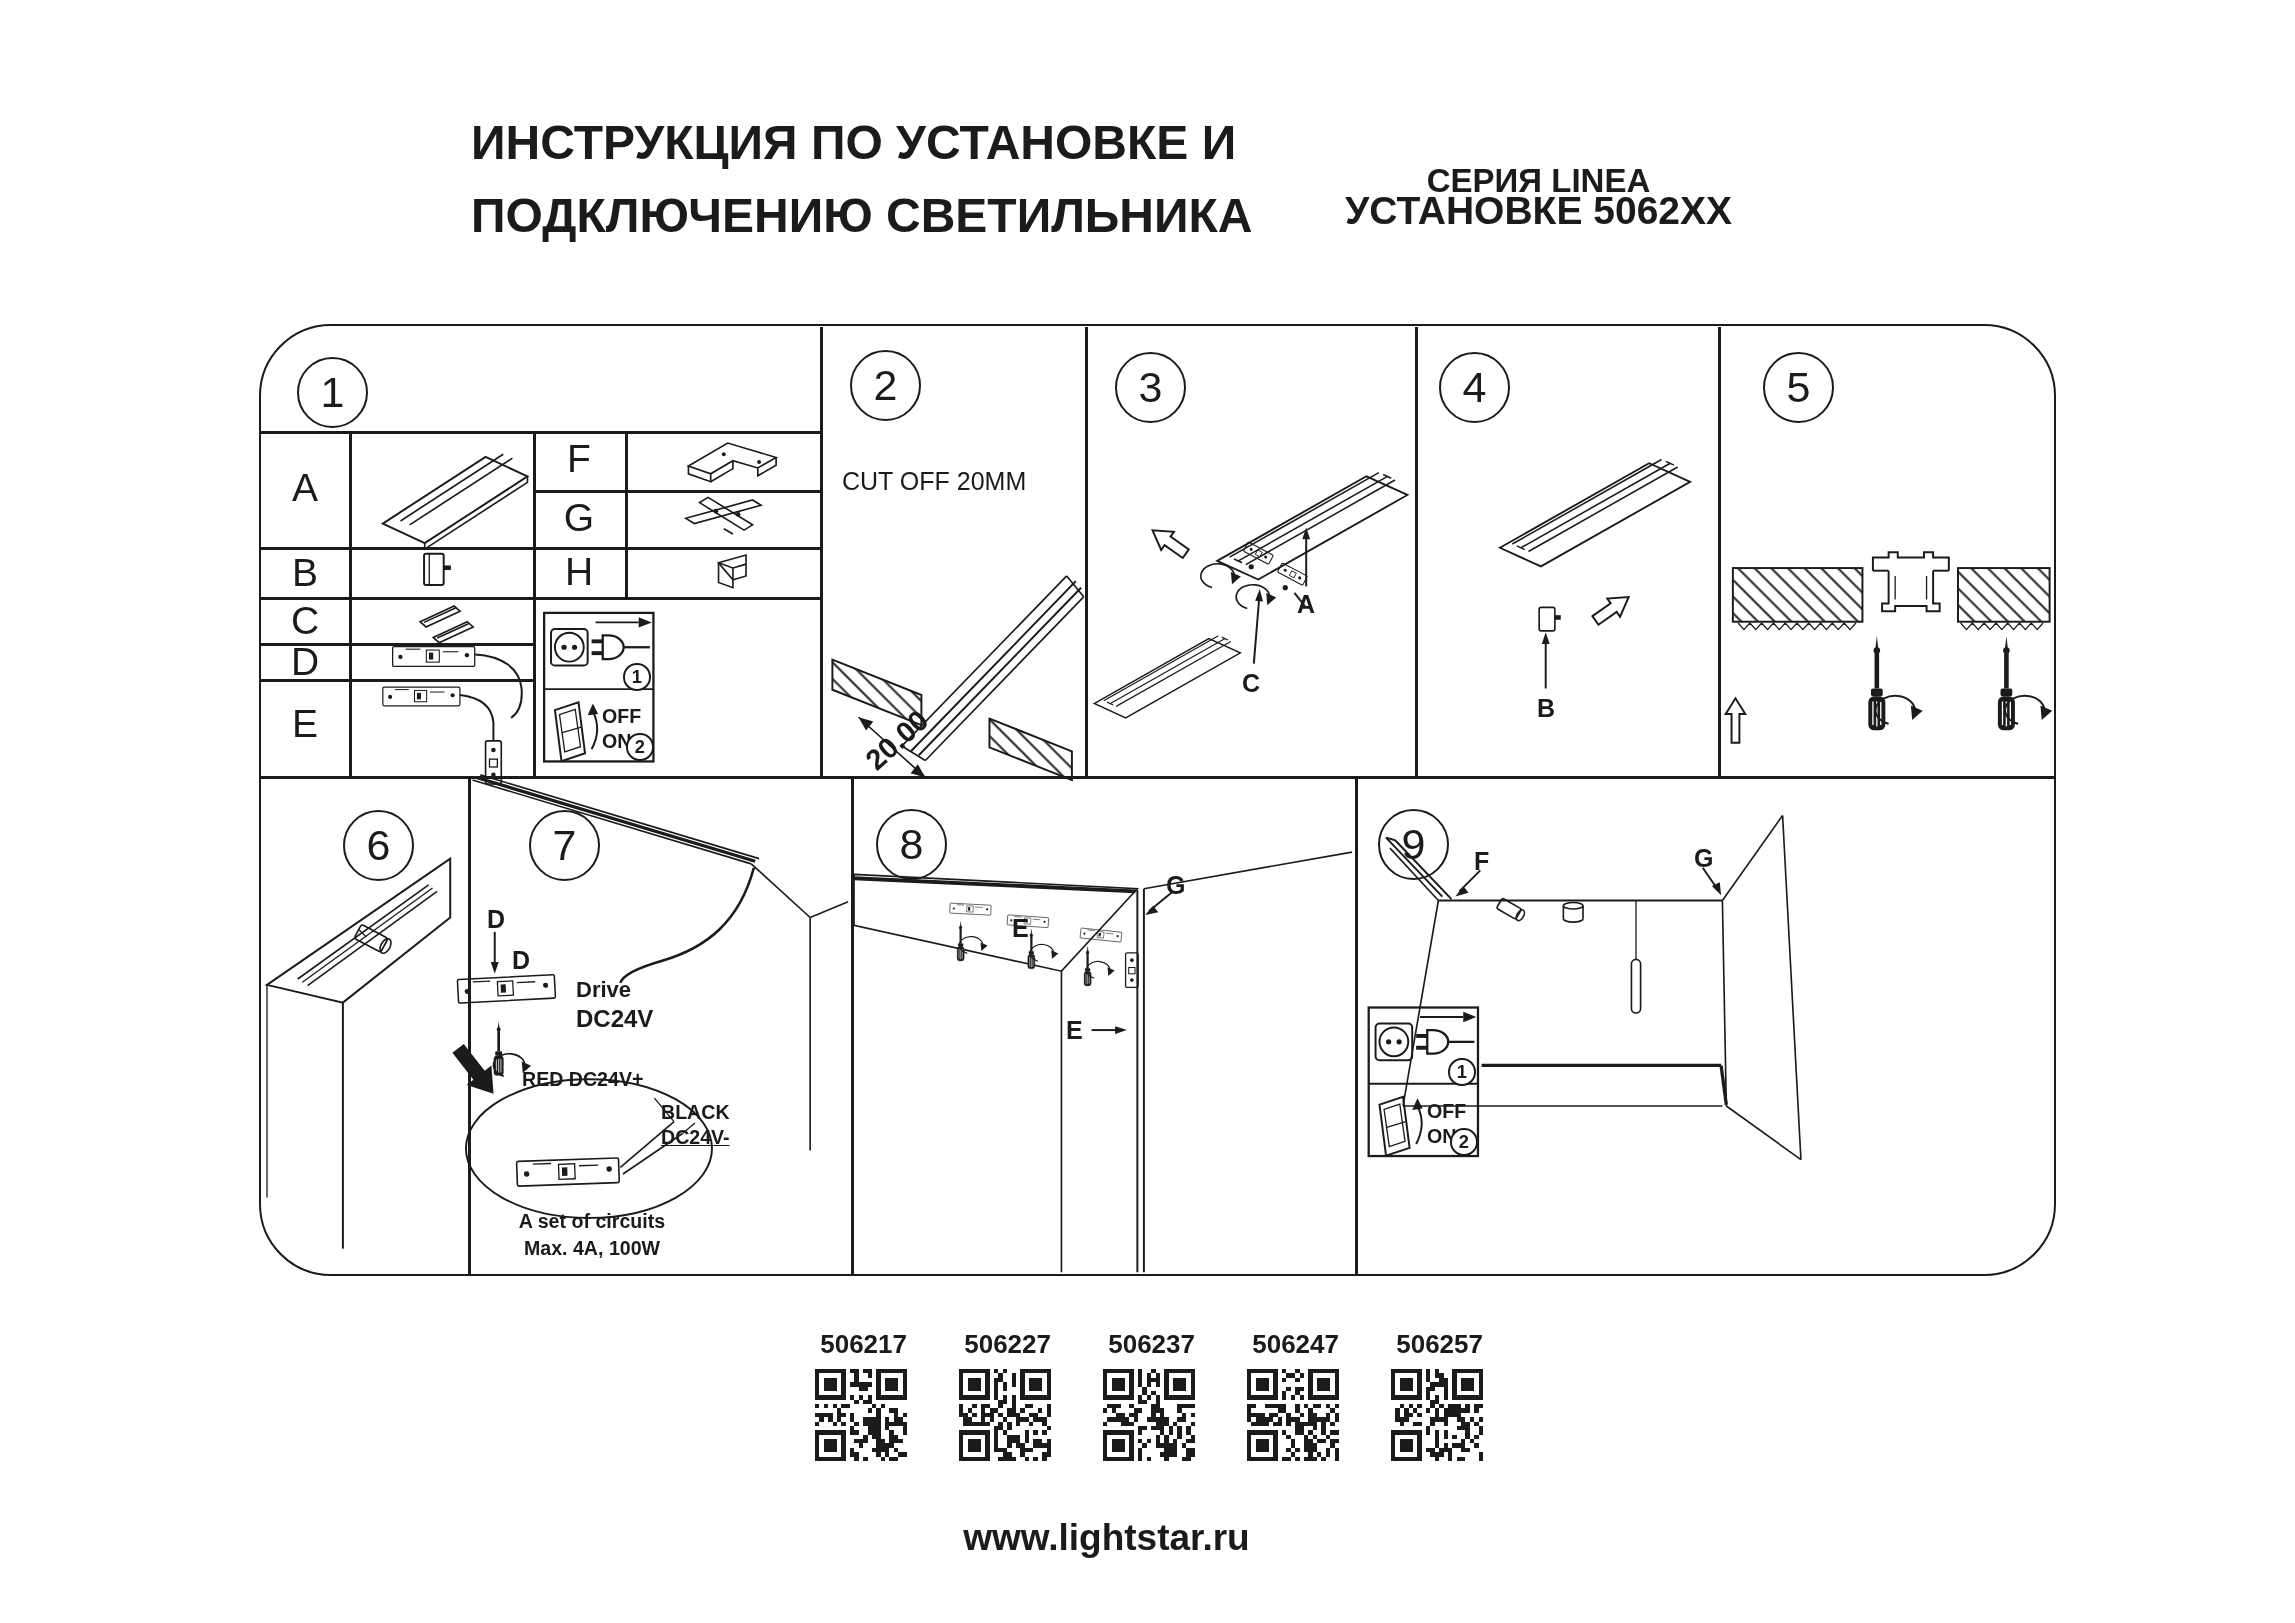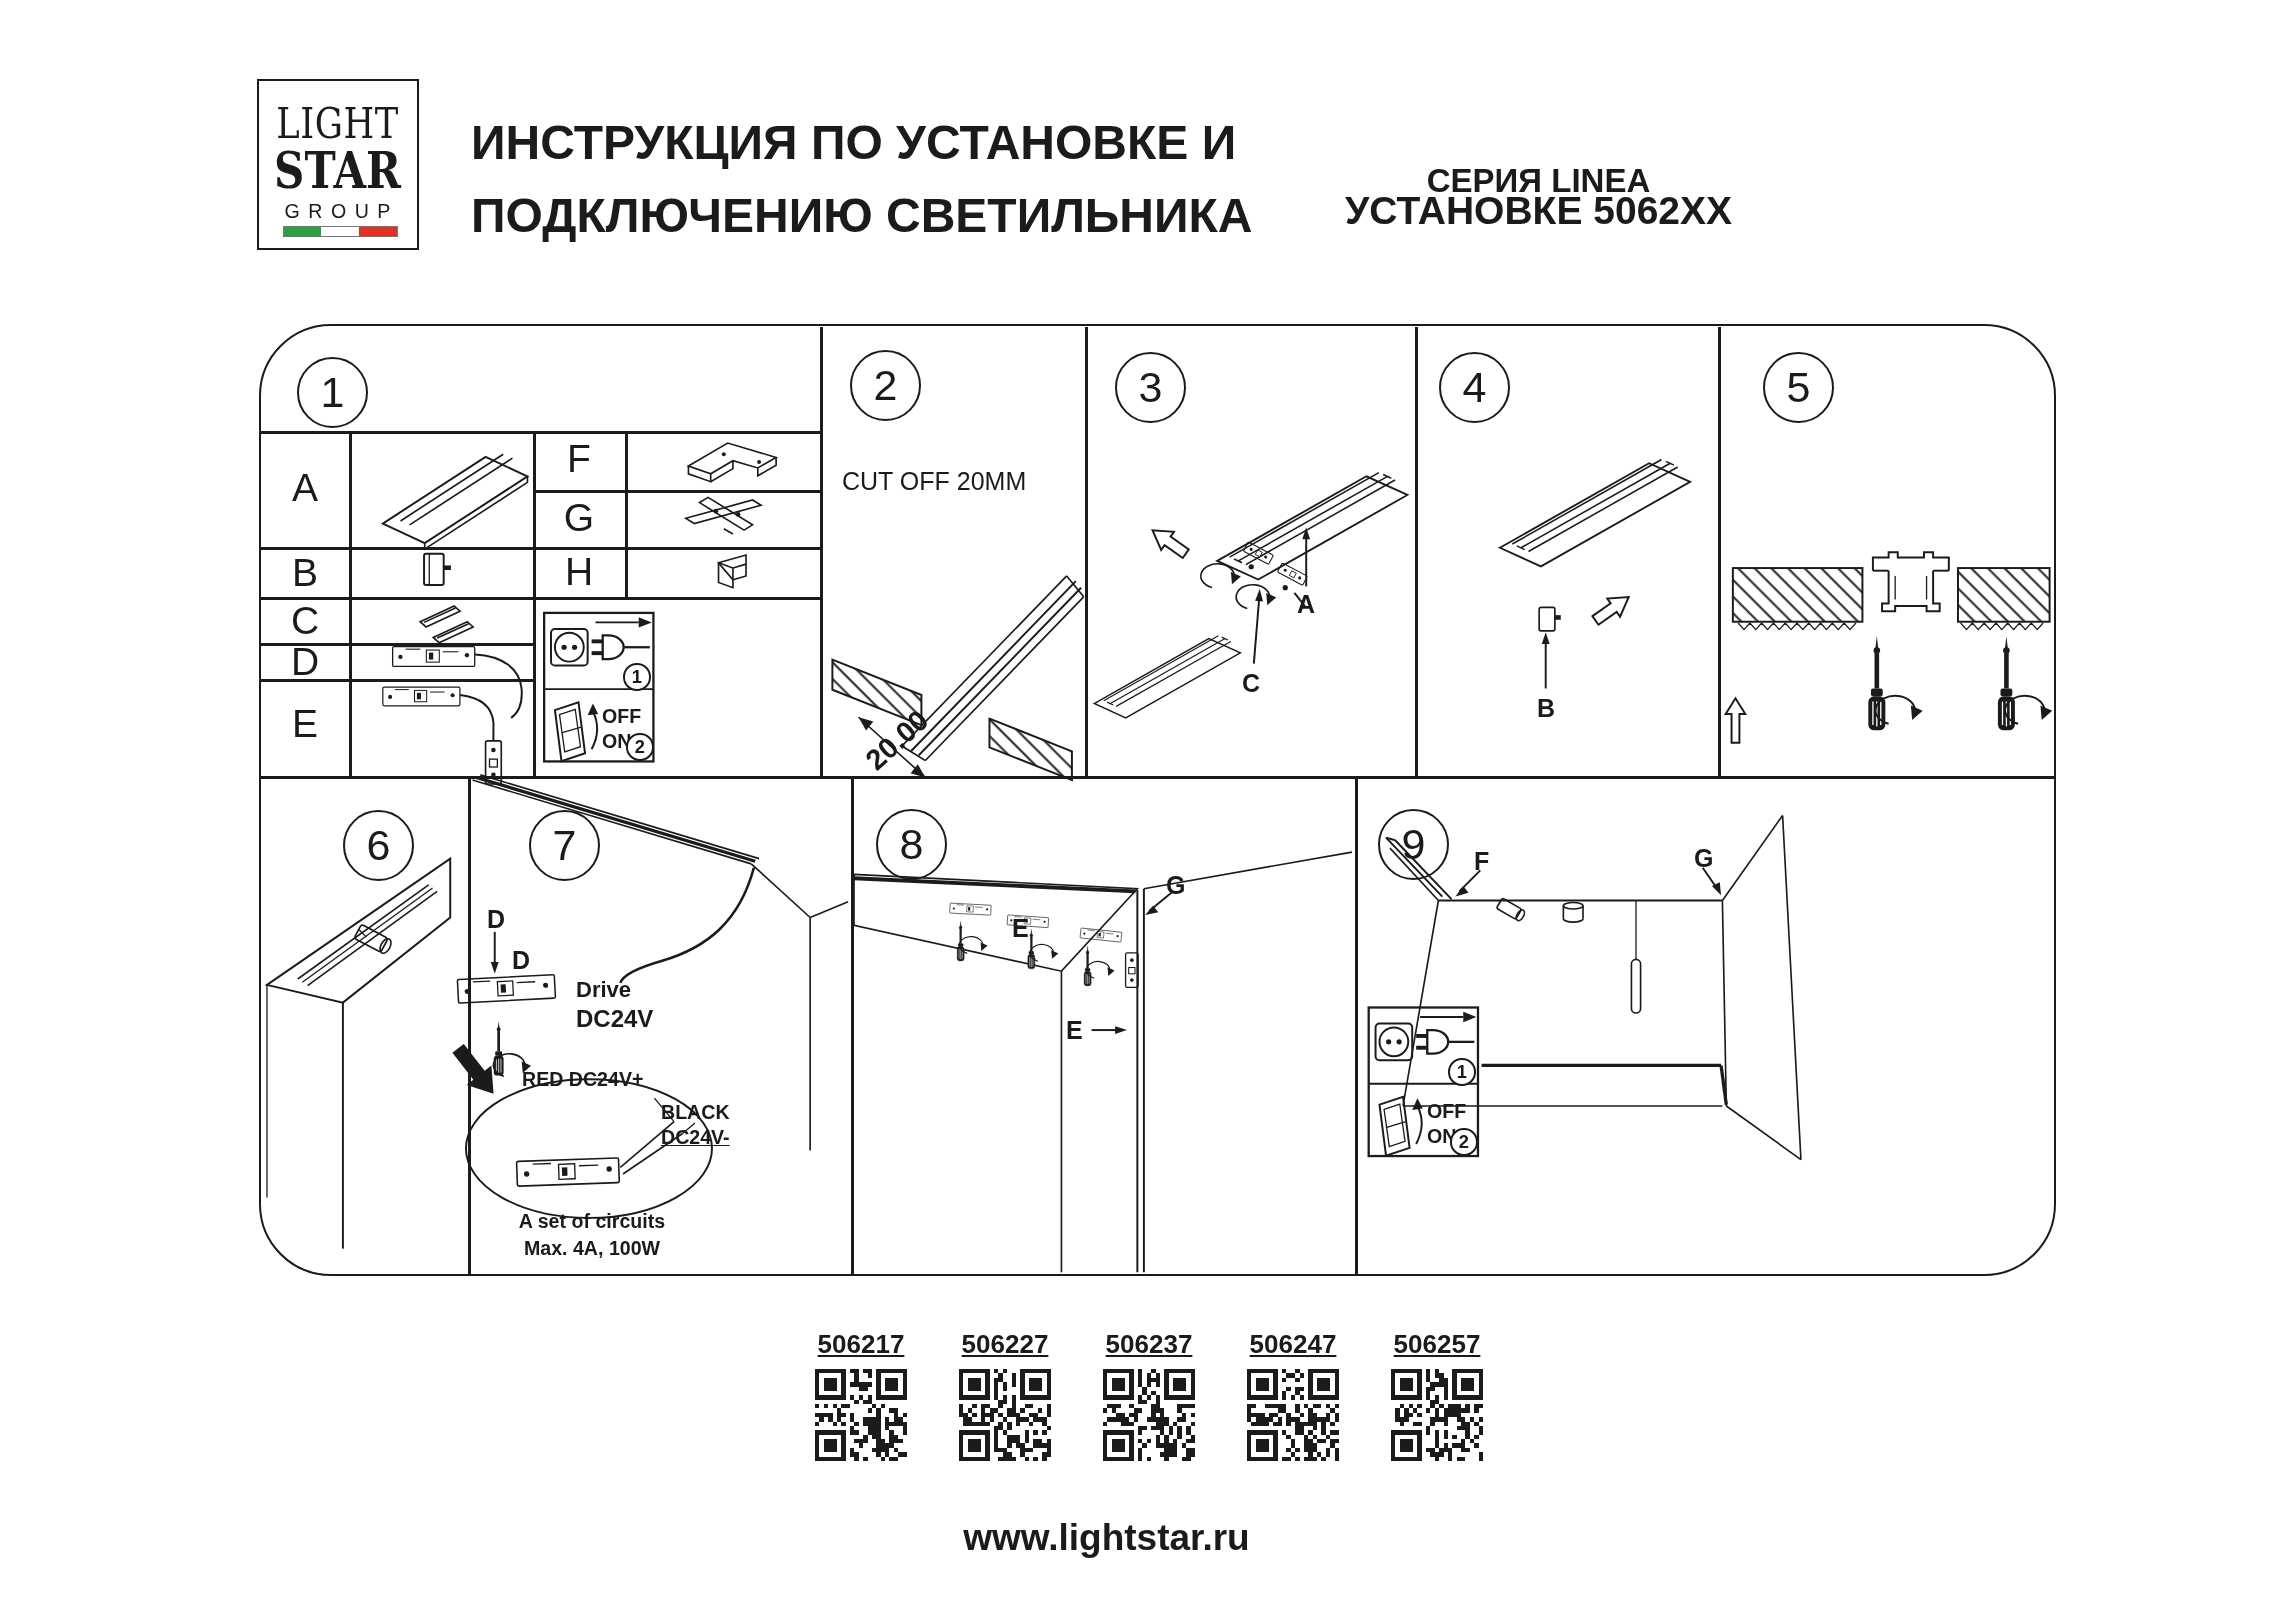--- a/index.html
+++ b/index.html
@@ -23,41 +23,31 @@
   .step{width:71px;height:71px;border:2.6px solid #1b1b1b;border-radius:50%;box-sizing:border-box;
         font-size:43px;font-weight:500;display:flex;align-items:center;justify-content:center;}
   .mini-step{width:27.5px;height:27.5px;border:2px solid #1b1b1b;border-radius:50%;box-sizing:border-box;
         font-size:18.3px;font-weight:bold;display:flex;align-items:center;justify-content:center;background:#fff;}
   
   .cell-letter{font-size:39px;font-weight:500;text-align:center;}
   .pt-label{font-size:25px;font-weight:bold;}
   .small-note{font-size:19.6px;font-weight:bold;}
   .offon{font-size:19.6px;font-weight:bold;}
   
-  .qr-label{font-size:26px;font-weight:bold;text-align:center;text-decoration:underline;}
+  .qr-label{font-size:26px;font-weight:bold;text-align:right;}
   .qr-svg{position:absolute;}
   .footer-url{left:0;top:1517px;width:2125px;text-align:center;font-size:37px;font-weight:bold;margin-left:44px;}
   svg.art{position:absolute;left:0;top:0;}
   .dim-text{font-size:29px;font-weight:600;transform:rotate(-42deg);}
 </style>
 </head>
 <body>
 
 <div id="page">
 
-  <div class="abs logo-box">
-    <div class="abs logo-light">LIGHT</div>
-    <div class="abs logo-star">STAR</div>
-    <div class="abs logo-group">GROUP</div>
-    <div class="abs logo-flag">
-      <span style="background:#2f9e41"></span>
-      <span style="background:#ffffff"></span>
-      <span style="background:#e03223"></span>
-    </div>
-  </div>
 
   <div class="abs title">
     <div>ИНСТРУКЦИЯ ПО УСТАНОВКЕ И</div>
     <div>ПОДКЛЮЧЕНИЮ СВЕТИЛЬНИКА</div>
   </div>
 
   <div class="abs series">СЕРИЯ LINEA</div>
   <div class="abs articles">УСТАНОВКЕ 5062XX</div>
 
   <div class="abs frame"></div>

